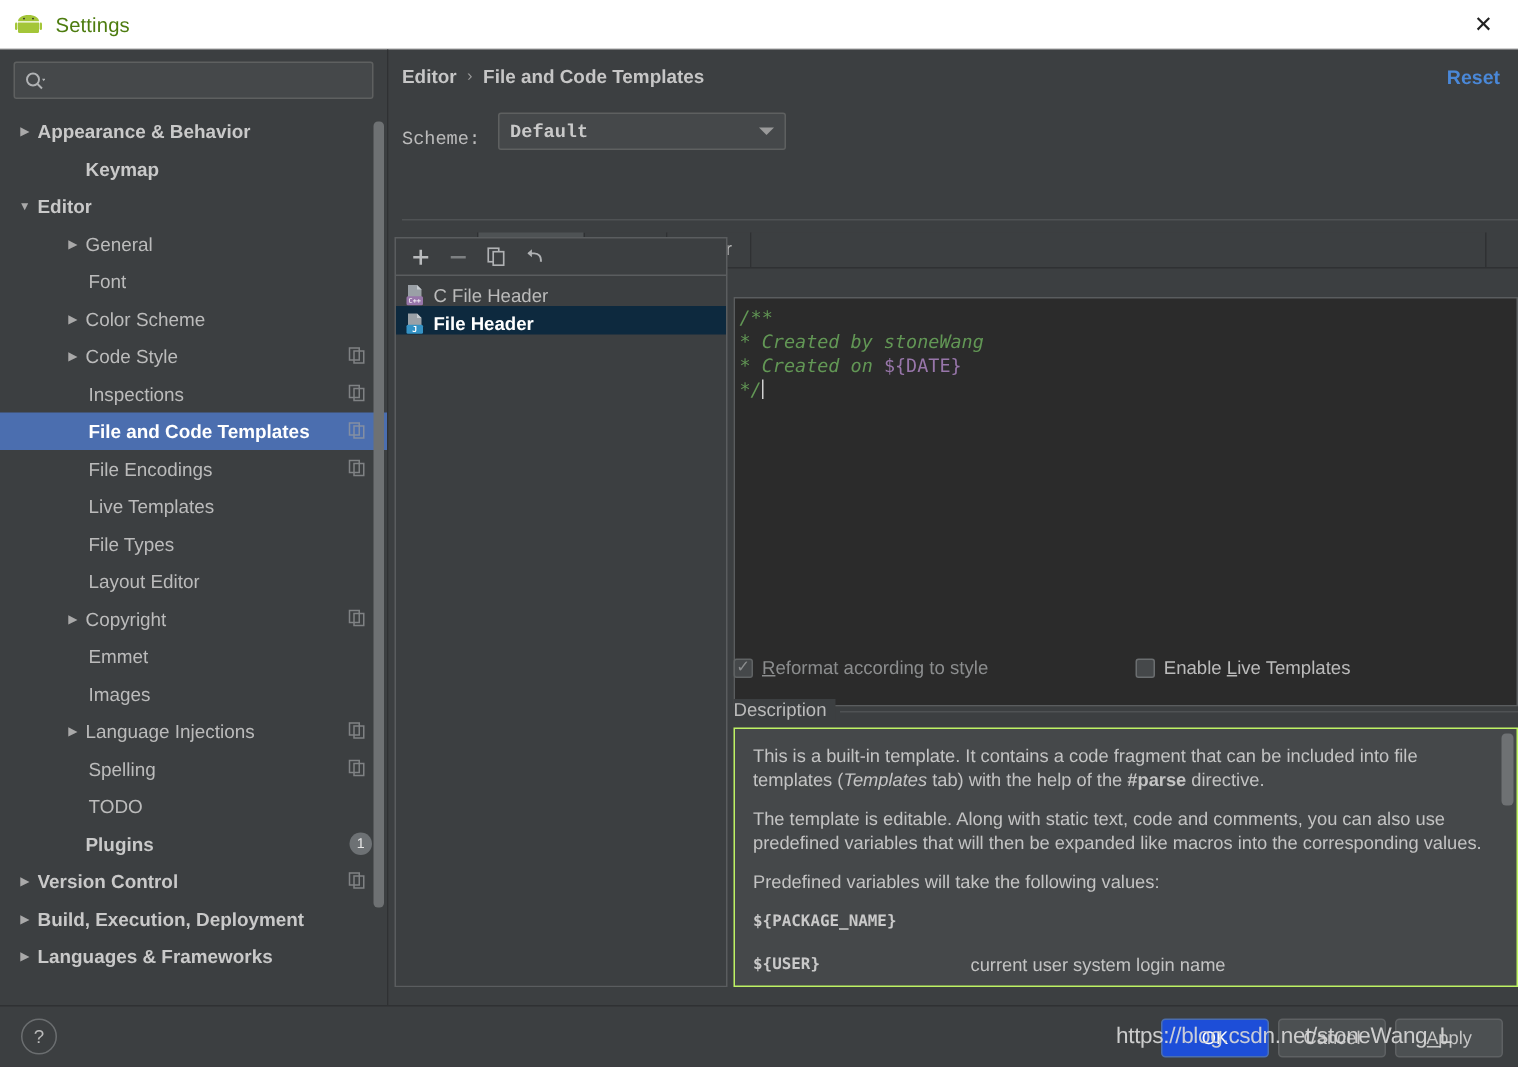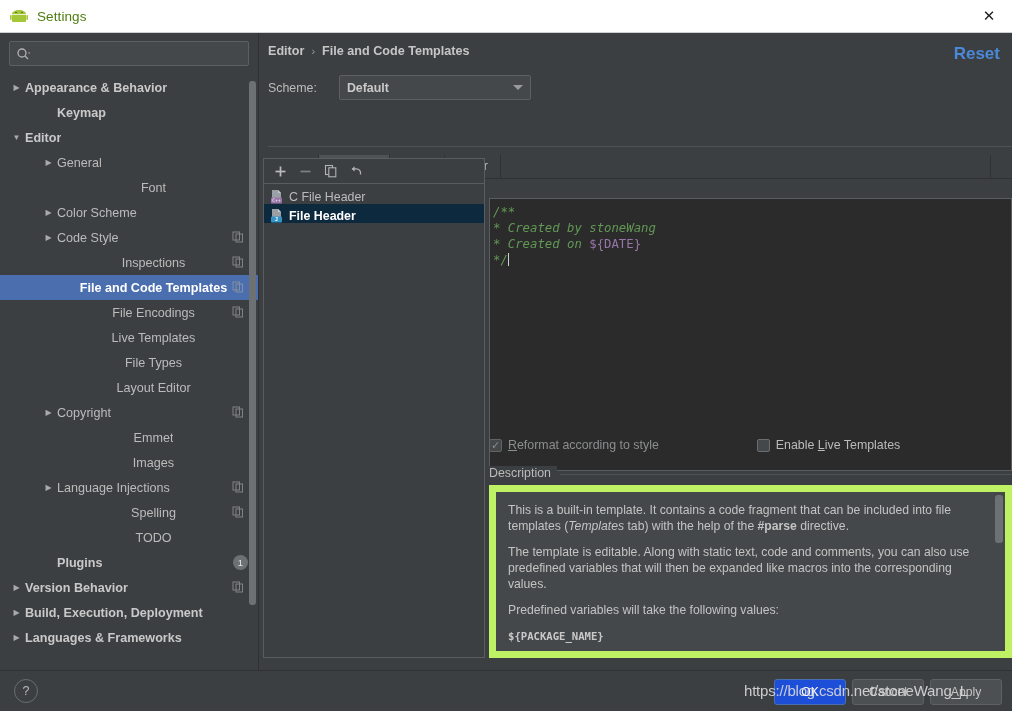--- a/index.html
+++ b/index.html
@@ -50,43 +50,43 @@
   .trow .arrow {
     width: 13px; flex: none; text-align: center; font-size: 8px; color: #a9a9a9;
     margin-right: 2px;
   }
   .trow.selected .arrow { color: #fff; }
   .trow .lbl { white-space: nowrap; overflow: hidden; }
   .trow.bold .lbl { font-weight: bold; color: #c9c9c9; }
   .trow.selected .lbl { font-weight: bold; }
   .ind0 { padding-left: 10px; }
   .ind1 { padding-left: 42px; }
-  .ind2 { padding-left: 44px; justify-content: center; }
+  .ind2 { padding-left: 44px; }
   .copy-ico { position: absolute; right: 14px; top: 6px; width: 12px; height: 12px; opacity: .72; }
   .badge {
     position: absolute; right: 10px; top: 5px; width: 15px; height: 15px;
     border-radius: 50%; background: #6d7174; color: #e6e6e6;
     font-size: 9.5px; display: flex; align-items: center; justify-content: center;
   }
   .side-scroll {
     position: absolute; right: 2px; top: 48px; width: 7px; height: 524px;
     background: #6e7173; border-radius: 3px;
   }
 
   
   .content { position: absolute; left: 259px; top: 33px; width: 753px; height: 637px; background: #3c3f41; }
   .breadcrumb { position: absolute; left: 9px; top: 11px; font-size: 12.6px; font-weight: bold; color: #c6c6c6; display: flex; align-items: center; gap: 7px; }
   .bc-sep { color: #9a9a9a; font-weight: normal; font-size: 11px; }
-  .reset-link { position: absolute; right: 12px; top: 11px; font-size: 17px; color: #4a88d8; font-weight: bold; cursor: pointer; }
-
-  .scheme-row { position: absolute; left: 9px; top: 42px; display: flex; align-items: center; gap: 12px; }
+  .reset-link { position: absolute; right: 12px; top: 11px; font-size: 13px; color: #4a88d8; font-weight: bold; cursor: pointer; }
+
+  .scheme-row { position: absolute; left: 9px; top: 42px; display: flex; align-items: flex-end; gap: 12px; font-family: Liberation Mono, monospace; }
   .scheme-label { font-size: 12.4px; color: #bbb; }
   .combo {
     width: 192px; height: 25px; background: #45484a; border: 1px solid #5e6060; border-radius: 2px;
-    display: flex; align-items: center; padding: 0 7px; cursor: pointer; margin-left: 10px;
+    display: flex; align-items: center; padding: 0 7px; cursor: pointer;
   }
   .combo .val { flex: 1; font-size: 12.4px; font-weight: bold; color: #c9c9c9; }
   .combo .caret { width: 0; height: 0; border-left: 5px solid transparent; border-right: 5px solid transparent; border-top: 5px solid #9a9a9a; }
 
   .divider { position: absolute; left: 9px; top: 113px; width: 744px; height: 1px; background: #4f5254; }
 
   .tabs { position: absolute; left: 9px; top: 122px; height: 23px; display: flex; }
   .tab {
     padding: 0 12px; height: 23px; line-height: 23px; font-size: 12.4px; color: #bbb;
     background: #3c3f41; border-right: 1px solid #2f3133; cursor: pointer;
@@ -126,21 +126,21 @@
   .chk .box { width: 13px; height: 13px; border: 1px solid #6b6e70; background: #45484a; border-radius: 2px; display: flex; align-items: center; justify-content: center; }
   .chk.disabled { color: #8b8d8e; }
   .chk.disabled .box { border-color: #606364; }
   .chk .tick { color: #8b8d8e; font-size: 11px; line-height: 11px; }
   .mn { text-decoration: underline; }
 
   .desc-label { position: absolute; left: 489px; top: 466px; font-size: 12.4px; color: #bbb; background: #3c3f41; padding-right: 6px; z-index: 2; }
   .desc-rule { position: absolute; left: 560px; top: 474px; width: 452px; height: 1px; background: #4f5254; }
   .desc-panel {
     position: absolute; left: 489px; top: 485px; width: 523px; height: 173px;
-    background: #45484a; border: 7px solid #bef264; overflow: hidden;
+    background: #45484a; border: 1px solid #bef264; overflow: hidden;
   }
   .desc-inner { padding: 10px 14px 0 12px; font-size: 12.2px; line-height: 16px; color: #c3c3c3; }
   .desc-inner p { margin-bottom: 10px; }
   .desc-inner i { font-style: italic; }
   .desc-inner b { font-weight: bold; }
   .vartable { margin-top: 2px; }
   .vrow { display: flex; margin-bottom: 13px; }
   .vname { width: 145px; flex: none; font-family: "DejaVu Sans Mono", monospace; font-size: 10.6px; font-weight: bold; color: #c9c9c9; }
   .vdesc { font-size: 12.2px; color: #c3c3c3; }
   .desc-scroll { position: absolute; right: 2px; top: 3px; width: 8px; height: 48px; background: #6e7173; border-radius: 3px; }
@@ -307,21 +307,21 @@
           <span class="arrow"></span>
           <span class="lbl">TODO</span>
         </div>
         <div class="trow ind1 bold">
           <span class="arrow"></span>
           <span class="lbl">Plugins</span>
           <span class="badge">1</span>
         </div>
         <div class="trow ind0 bold">
           <span class="arrow">▶</span>
-          <span class="lbl">Version Behavior</span>
+          <span class="lbl">Version Control</span>
           <span class="copy-ico"><svg width="12" height="12" viewBox="0 0 12 12">
               <rect x="1" y="1" width="6.5" height="8" fill="none" stroke="#9a9c9e" stroke-width="1"></rect>
               <rect x="4" y="3" width="6.5" height="8" fill="none" stroke="#9a9c9e" stroke-width="1"></rect>
             </svg></span>
         </div>
         <div class="trow ind0 bold">
           <span class="arrow">▶</span>
           <span class="lbl">Build, Execution, Deployment</span>
         </div>
         <div class="trow ind0 bold">

